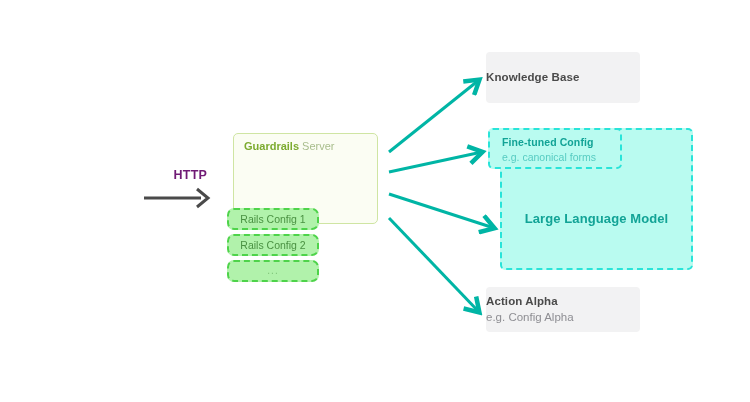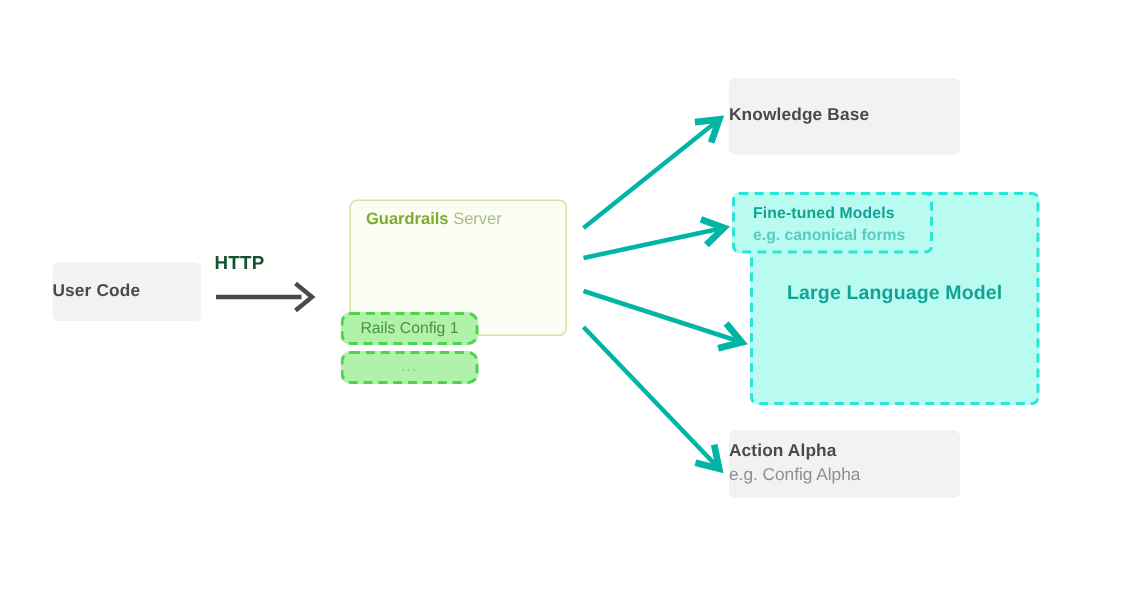--- a/index.html
+++ b/index.html
@@ -65,24 +65,24 @@
     left: 143px;
     top: 168px;
     width: 75px;
     height: 45px;
   }
   #http-label {
     position: absolute;
     left: 0;
     top: 0;
     width: 64px;
-    text-align: left;
+    text-align: right;
     font-size: 12.5px;
     font-weight: bold;
-    color: #14532d;
+    color: #701a75;
     letter-spacing: 0.2px;
   }
   #http-arrow-svg {
     position: absolute;
     left: 0;
     top: 18px;
   }
 
   
   #guardrails-server {
@@ -157,20 +157,21 @@
     top: 56px;
     width: 100%;
     text-align: center;
   }
   #llm-text .title {
     font-size: 13px;
     font-weight: bold;
     color: #12a396;
     line-height: 1.45;
     letter-spacing: 0.1px;
+    margin-top: 24px;
   }
   #llm-text .sub {
     font-size: 13px;
     font-weight: normal;
     color: #3cc1b6;
     line-height: 1.45;
   }
 
   #finetuned-box {
     position: absolute;
@@ -186,21 +187,21 @@
   }
   #finetuned-box .title {
     font-size: 10.5px;
     font-weight: bold;
     color: #12a396;
     line-height: 1.45;
     letter-spacing: 0.1px;
   }
   #finetuned-box .sub {
     font-size: 10.5px;
-    font-weight: bold;
+    font-weight: normal;
     color: #57ccc2;
     line-height: 1.45;
   }
 
   
   #knowledge-base {
     left: 486px;
     top: 52px;
     width: 154px;
     height: 51px;
@@ -220,38 +221,36 @@
     width: 750px;
     height: 402px;
     pointer-events: none;
   }
 </style>
 </head>
 <body>
 
 <div id="canvas">
 
-  <div class="node card-gray" id="user-code">
-    <div class="title">User Code</div>
-  </div>
 
   <div id="http-group">
     <div id="http-label">HTTP</div>
     <svg id="http-arrow-svg" width="72" height="24" viewBox="0 0 72 24">
       <line x1="1" y1="12" x2="58" y2="12" stroke="#4a4a4a" stroke-width="3"></line>
       <polyline points="54,3 65,12 54,21" fill="none" stroke="#4a4a4a" stroke-width="3" stroke-linecap="butt" stroke-linejoin="miter"></polyline>
     </svg>
   </div>
 
   <div id="guardrails-server">
     <div id="guardrails-title">
       <span class="strong">Guardrails</span><span class="light"> Server</span>
     </div>
     <div id="rails-list">
       <div class="rails-pill">Rails Config 1</div>
+      <div class="rails-pill">Rails Config 2</div>
       <div class="rails-pill ellipsis">...</div>
     </div>
   </div>
 
   <svg id="teal-arrows" viewBox="0 0 750 402">
     <defs>
       <marker id="tealhead" markerWidth="7" markerHeight="7" refX="5.4" refY="3.5" orient="auto" markerUnits="strokeWidth">
         <polyline points="1,0.6 5.6,3.5 1,6.4" fill="none" stroke="#00b5a5" stroke-width="1.5"></polyline>
       </marker>
     </defs>
@@ -277,21 +276,21 @@
     <div class="title">Knowledge Base</div>
   </div>
 
   <div id="llm-group">
     <div id="llm-text">
       <div class="title">Large Language Model</div>
     </div>
   </div>
 
   <div id="finetuned-box">
-    <div class="title">Fine-tuned Models</div>
+    <div class="title">Fine-tuned Config</div>
     <div class="sub">e.g. canonical forms</div>
   </div>
 
   <div class="node card-gray" id="action-space">
     <div class="title">Action Alpha</div>
     <div class="sub">e.g. Config Alpha</div>
   </div>
 
 </div>
 

